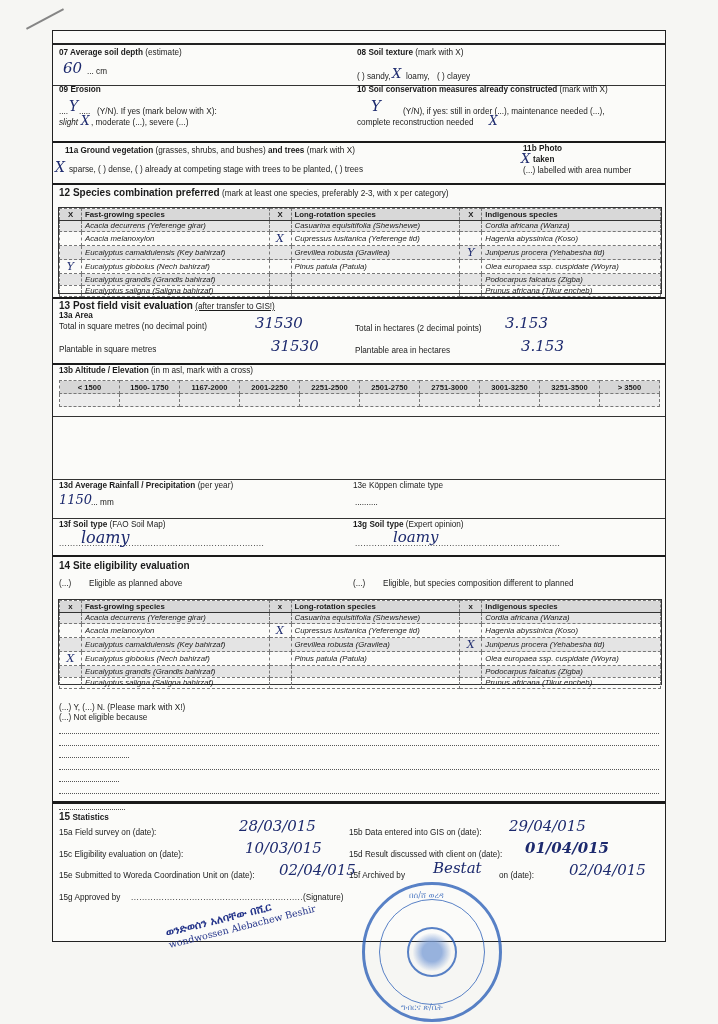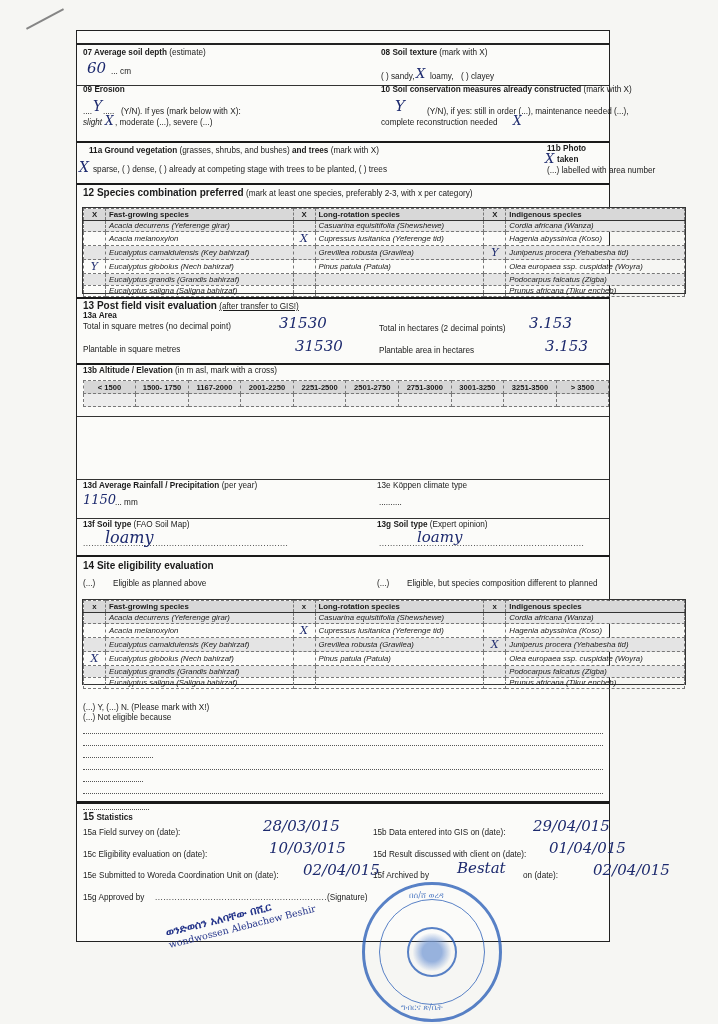--- a/index.html
+++ b/index.html
@@ -1,19 +1,19 @@
 <!DOCTYPE html>
 <html><head>
 <meta charset="utf-8">
 <style>
   * { box-sizing: border-box; margin: 0; padding: 0; }
   html, body { width: 718px; height: 1024px; background: #f6f6f3; overflow: hidden; }
   body { position: relative; font-family: "Liberation Sans", sans-serif; color: #1b1b1b; font-size: 8.2px; }
   .scan-mark { position: absolute; left: 24px; top: 18px; width: 42px; height: 2px; background: #555; transform: rotate(-28deg); opacity: .7; }
-  .frame { position: absolute; left: 52px; top: 30px; width: 534px; height: 912px; border: 1.2px solid #222; background: #fbfbf9; margin-left: 24px; }
+  .frame { position: absolute; left: 52px; top: 30px; width: 614px; height: 912px; border: 1.2px solid #222; background: #fbfbf9; }
   .topbar { position: absolute; left: 0; right: 0; top: 12px; height: 2px; background: #222; }
   .sec { position: absolute; left: 0; right: 0; }
   .rule { position: absolute; left: 0; right: 0; height: 1px; background: #333; }
   .rule.thick { height: 2px; background: #1a1a1a; }
   .lbl { position: absolute; white-space: nowrap; }
   .b { font-weight: bold; }
   .big { font-size: 10px; }
   .hw { position: absolute; font-family: "DejaVu Serif", serif; font-style: italic; color: #1d2a6e; white-space: nowrap; }
   .dots { letter-spacing: 0.5px; color: #333; }
   table.sp { position: absolute; border-collapse: collapse; font-size: 7.8px; }
@@ -308,21 +308,21 @@
   <div class="sec" style="top:780px;height:132px;">
     <span class="lbl" style="left:6px;top:0px;"><b class="big">15</b> <b>Statistics</b></span>
     <span class="lbl" style="left:6px;top:17px;">15a   Field survey on (date):</span>
     <span class="hw" style="left:186px;top:6px;font-size:15px;">28/03/015</span>
     <span class="lbl" style="left:296px;top:17px;">15b   Data entered into GIS on (date):</span>
     <span class="hw" style="left:456px;top:6px;font-size:15px;">29/04/015</span>
 
     <span class="lbl" style="left:6px;top:39px;">15c   Eligibility evaluation on (date):</span>
     <span class="hw" style="left:192px;top:28px;font-size:15px;">10/03/015</span>
     <span class="lbl" style="left:296px;top:39px;">15d   Result discussed with client on (date):</span>
-    <span class="hw" style="left:472px;top:28px;font-size:15px;">01/04/015</span>
+    <span class="hw" style="left:472px;top:28px;font-size:15px;font-weight:bold;">01/04/015</span>
 
     <span class="lbl" style="left:6px;top:60px;">15e Submitted to Woreda Coordination Unit on (date):</span>
     <span class="hw" style="left:226px;top:50px;font-size:15px;">02/04/015</span>
     <span class="lbl" style="left:296px;top:60px;">15f Archived by</span>
     <span class="hw" style="left:380px;top:48px;font-size:15px;">Bestat</span>
     <span class="lbl" style="left:446px;top:60px;">on (date):</span>
     <span class="hw" style="left:516px;top:50px;font-size:15px;">02/04/015</span>
 
     <span class="lbl" style="left:6px;top:82px;">15g   Approved by</span>
     <span class="lbl dots" style="left:78px;top:82px;">..............................................................</span>

